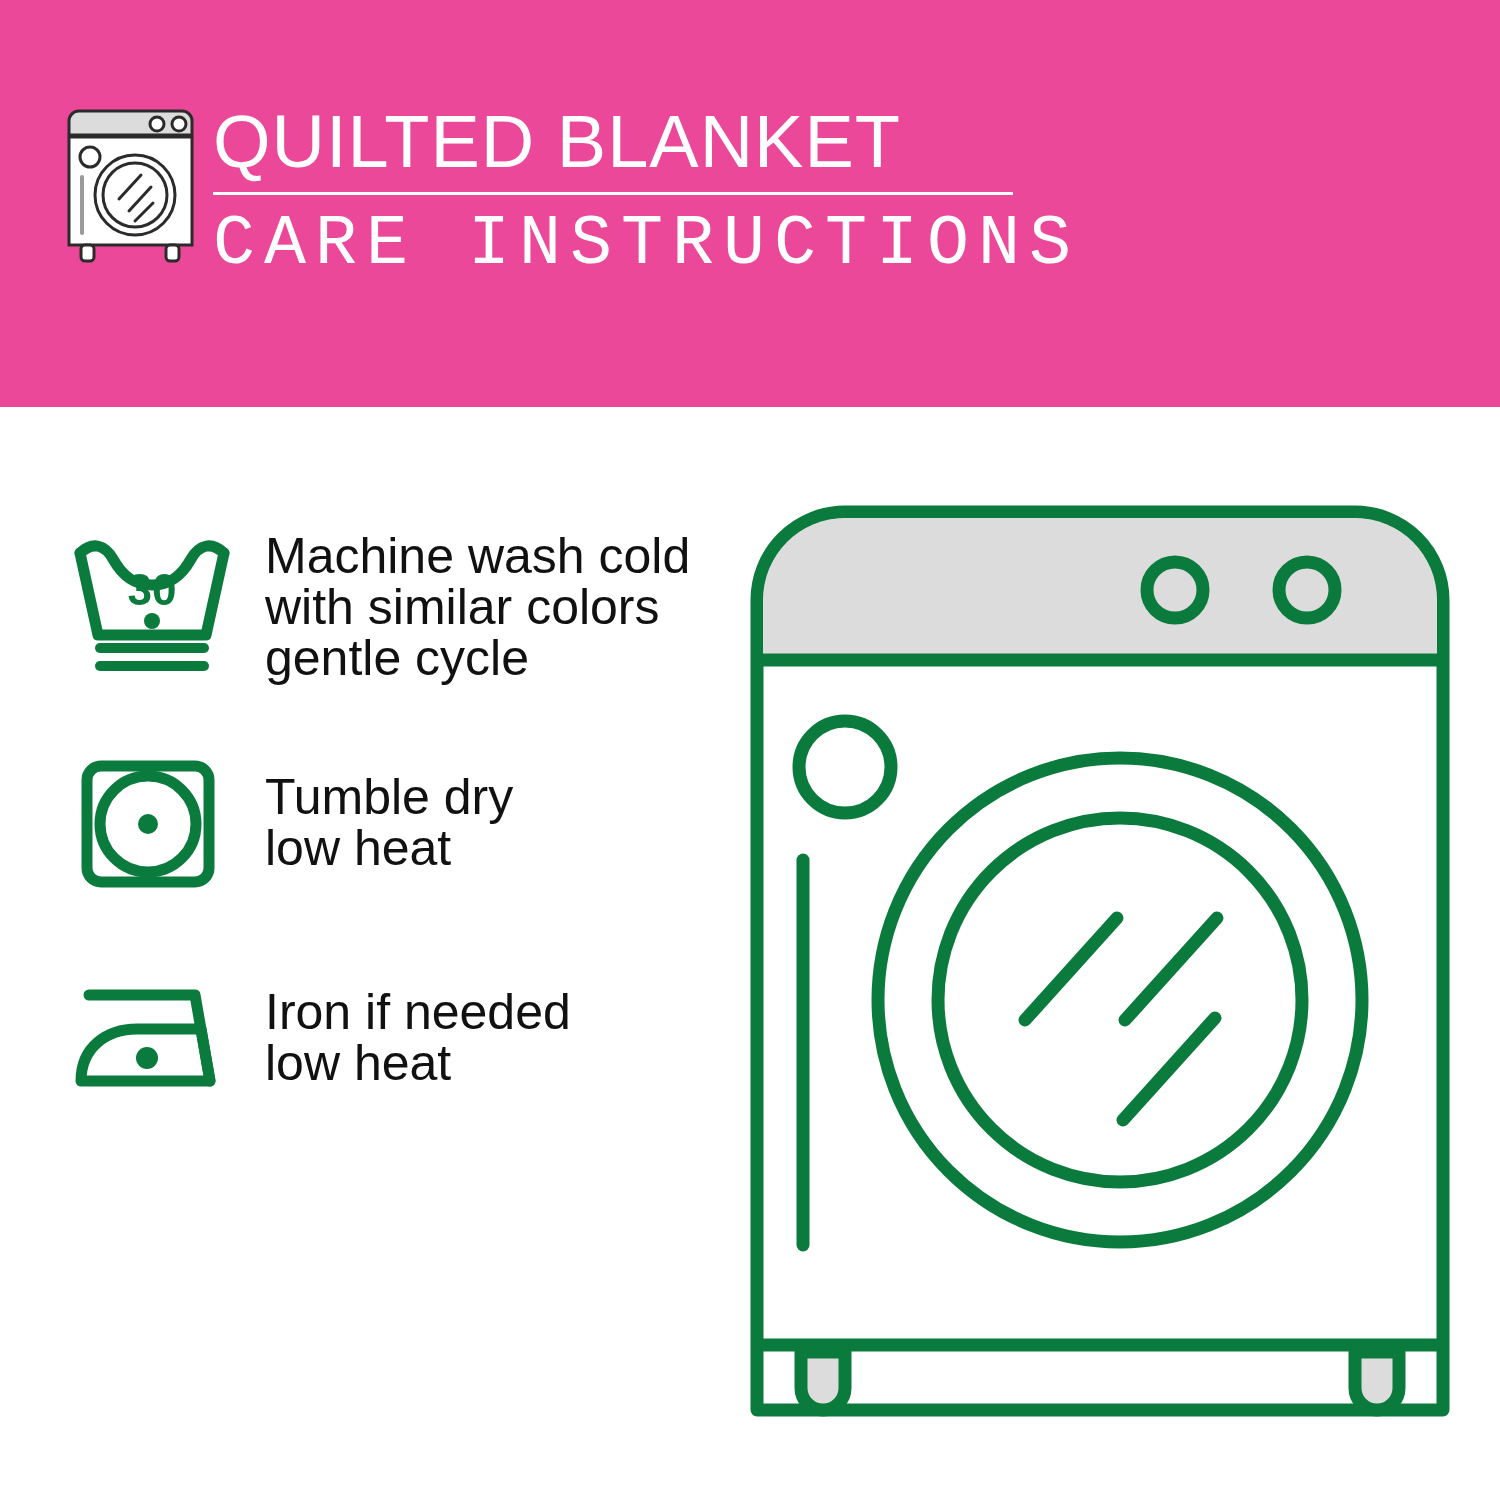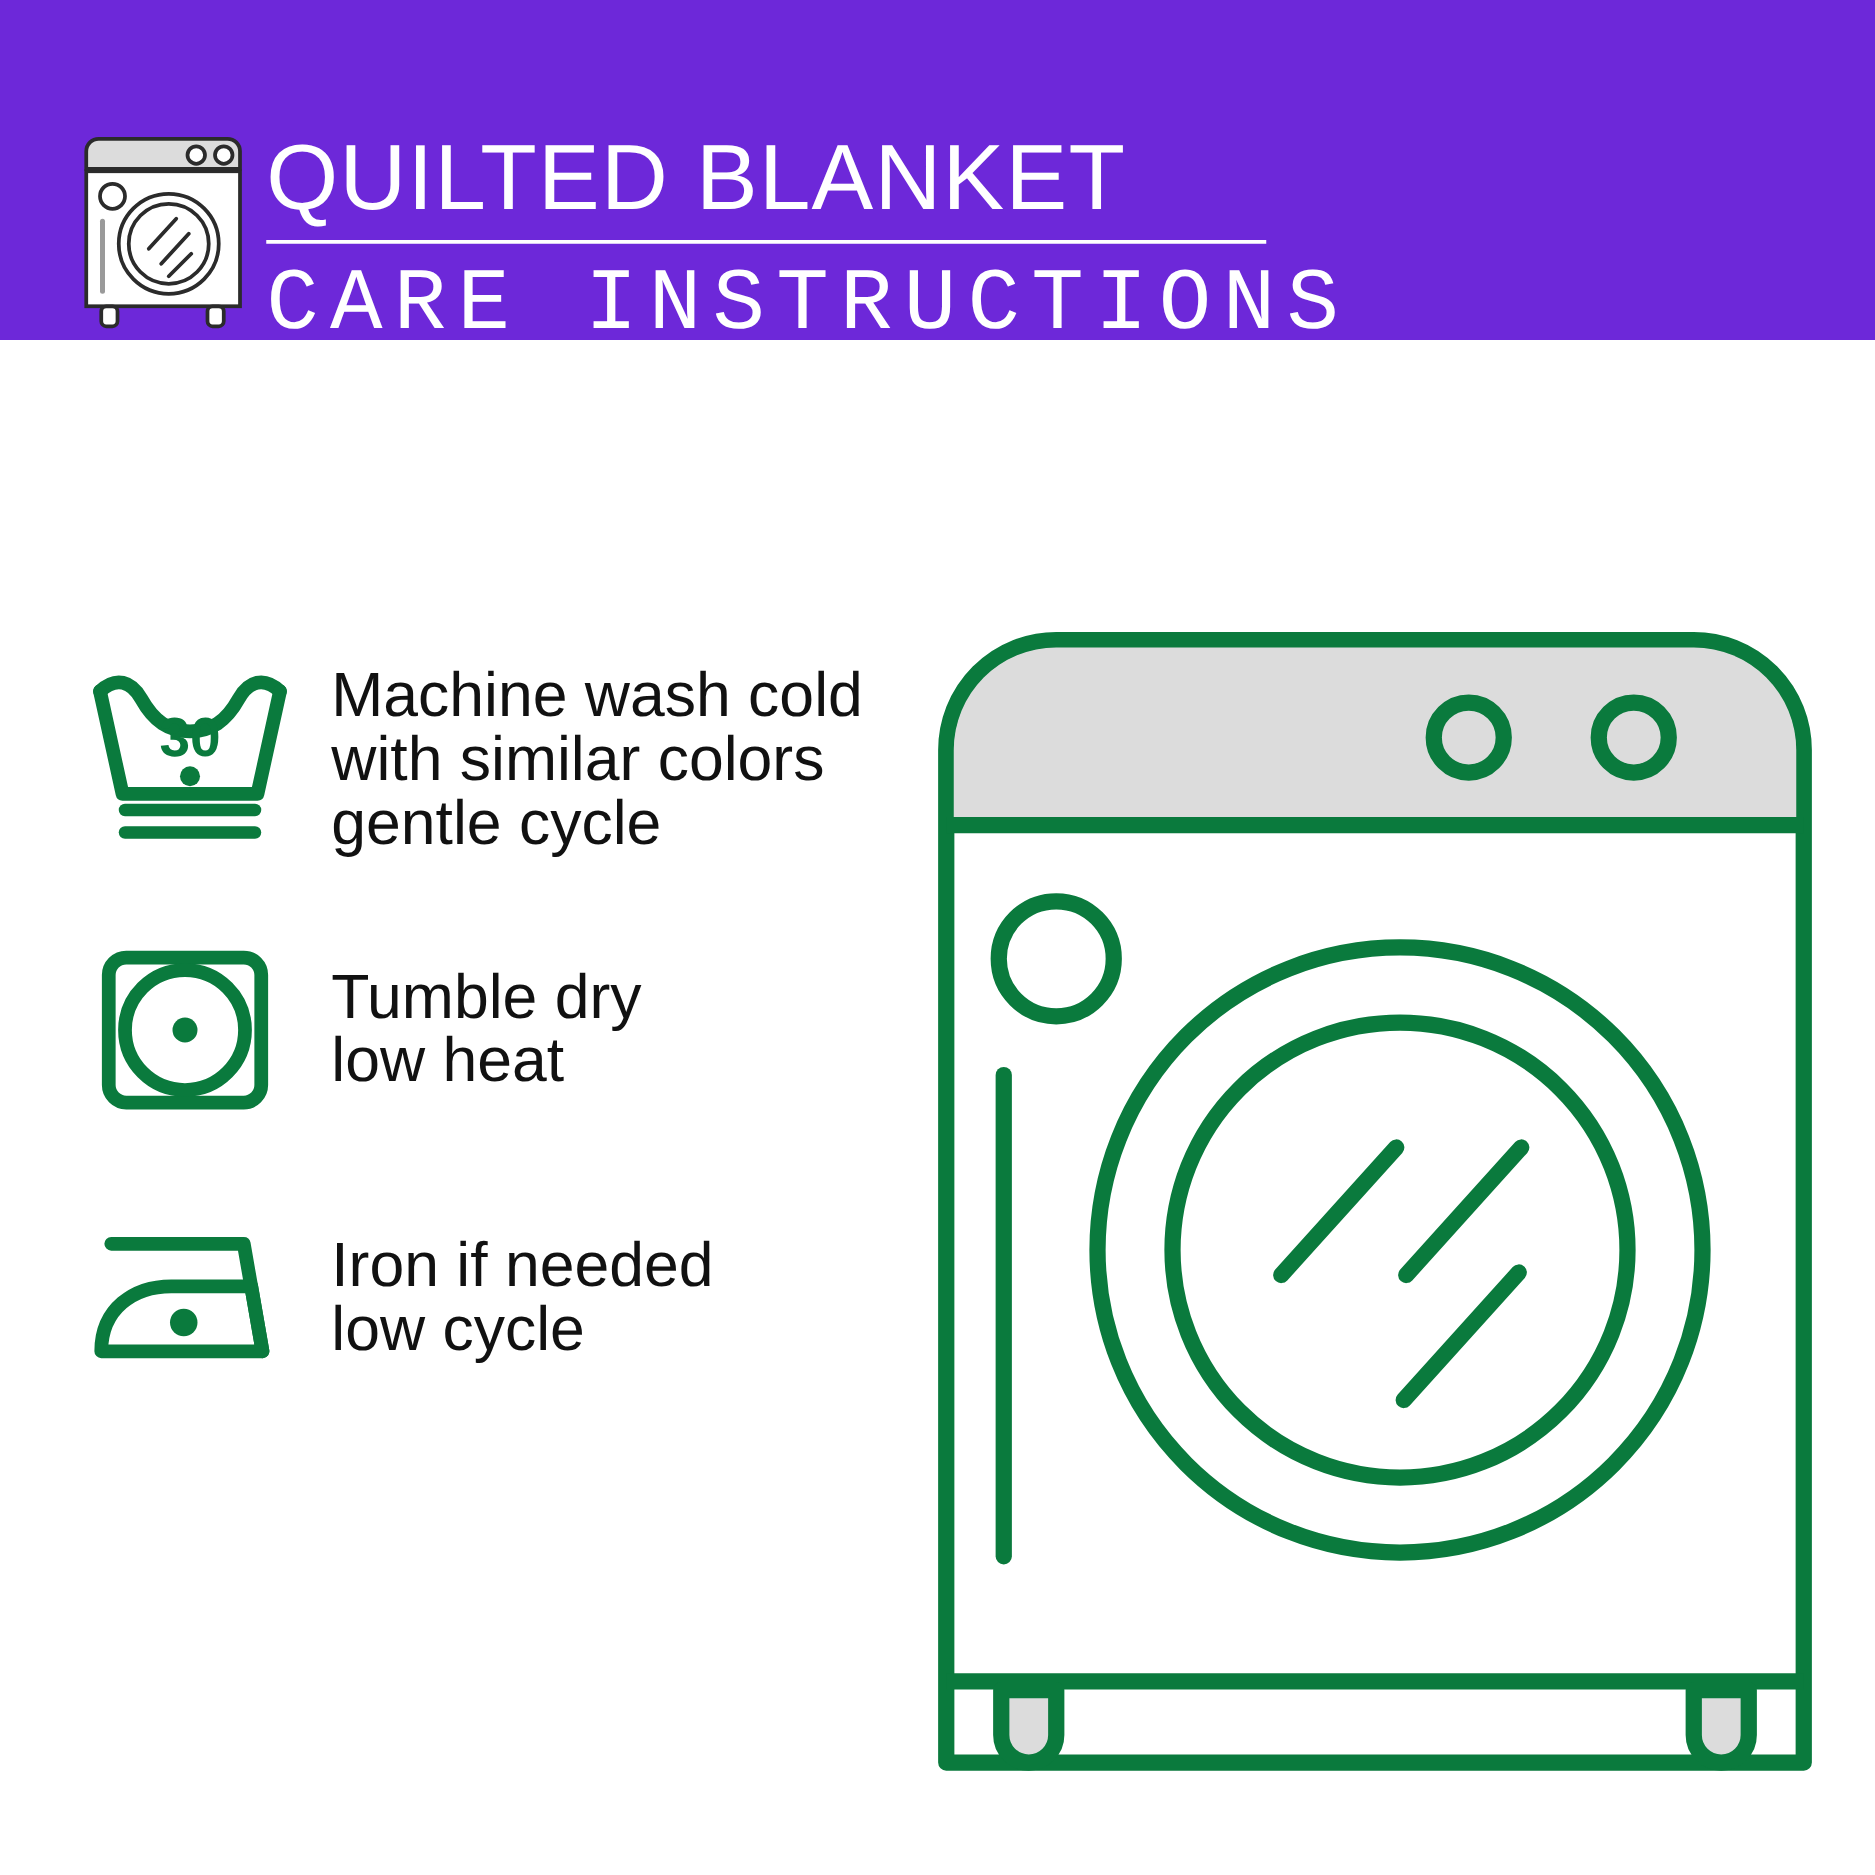--- a/index.html
+++ b/index.html
@@ -14,22 +14,22 @@
     overflow: hidden;
     position: relative;
   }
 
   
   #header-band {
     position: absolute;
     left: 0;
     top: 0;
     width: 1500px;
-    height: 272px;
-    background: #6d28d9;
+    height: 407px;
+    background: #ec4899;
     box-sizing: border-box;
   }
   #header-logo-icon {
     position: absolute;
     left: 63px;
     top: 105px;
     width: 135px;
     height: 160px;
   }
   #header-text-block {
@@ -184,21 +184,21 @@
     <div class="care-symbol">
       <svg width="175" height="150" viewBox="0 0 175 150">
 
         <path d="M24 32 L130 32 L145 118" fill="none" stroke="#0a7a3d" stroke-width="11" stroke-linecap="round" stroke-linejoin="round"></path>
 
         <path d="M16 118 C16 84 42 66 72 66 L136 66 L145 118 Z" fill="none" stroke="#0a7a3d" stroke-width="11" stroke-linecap="round" stroke-linejoin="round"></path>
         <circle cx="82" cy="95" r="11" fill="#0a7a3d"></circle>
       </svg>
     </div>
     <div class="care-label">Iron if needed
-low cycle</div>
+low heat</div>
   </div>
 
 </div>
 
 <div id="machine-illustration">
   <svg width="710" height="930" viewBox="0 0 710 930">
 
     <path d="M12 910 L12 100 A88 88 0 0 1 100 12 L610 12 A88 88 0 0 1 698 100 L698 910 Z" fill="#ffffff" stroke="#0a7a3d" stroke-width="13" stroke-linejoin="round"></path>
 
     <path d="M18 158 L18 100 A82 82 0 0 1 100 18 L610 18 A82 82 0 0 1 692 100 L692 158 Z" fill="#dcdcdc" stroke="none"></path>

